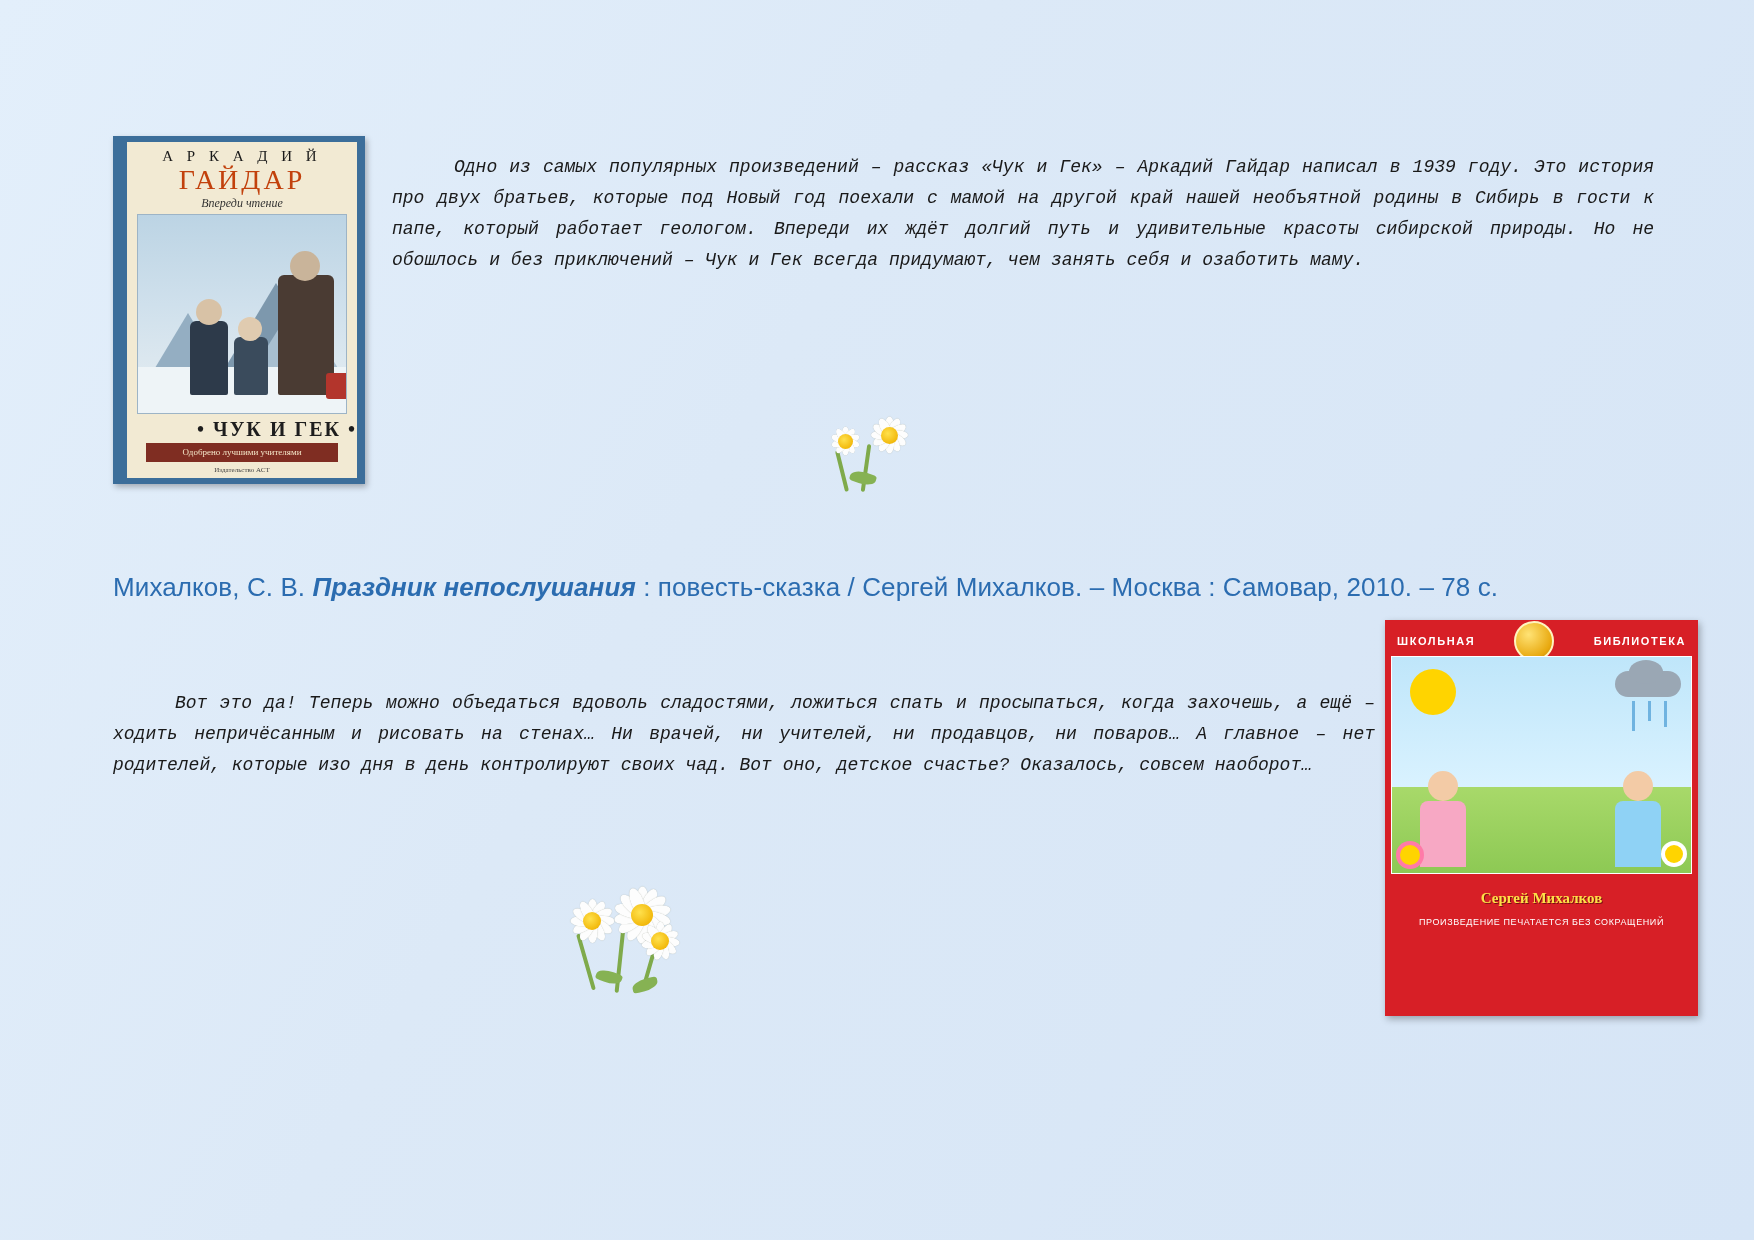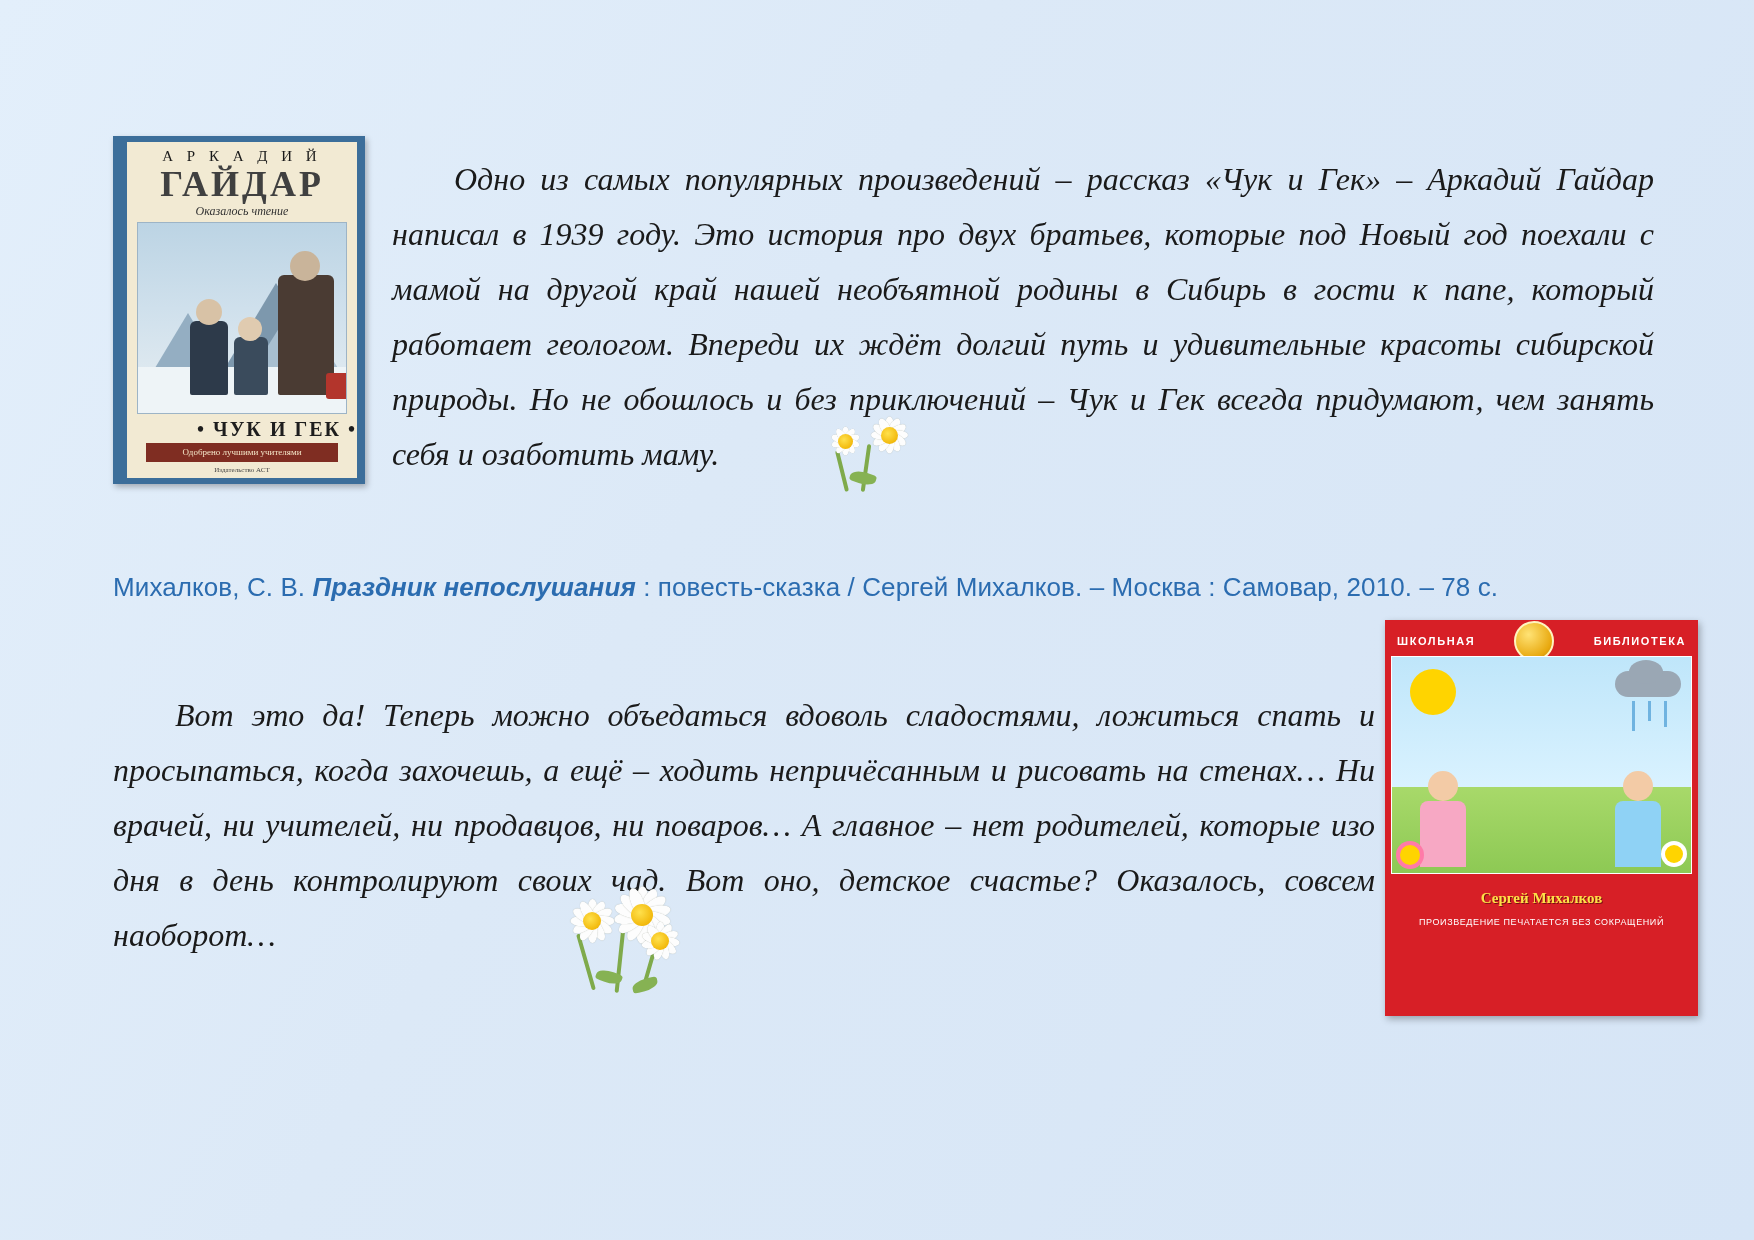--- a/index.html
+++ b/index.html
@@ -53,24 +53,24 @@
   .c1-author {
     margin-top: 6px;
     text-align: center;
     font-size: 15px;
     letter-spacing: 5px;
     color: #1a1a1a;
     font-family: "Liberation Serif", serif;
   }
   .c1-title {
     text-align: center;
-    font-size: 36px;
-    font-weight: bold;
+    font-size: 28px;
+    font-weight: normal;
     letter-spacing: 3px;
-    color: #404040;
+    color: #c2410c;
     font-family: "Liberation Serif", serif;
     line-height: 1;
     margin: 1px 0 2px;
   }
   .c1-series {
     text-align: center;
     font-size: 12px;
     color: #333;
     font-family: "Liberation Serif", serif;
     font-style: italic;
@@ -134,23 +134,23 @@
   .c1-pub {
     text-align: center;
     font-size: 7px;
     color: #444;
     padding-bottom: 4px;
     font-family: "Liberation Serif", serif;
   }
 
   
   .annotation {
-    font-family: Liberation Serif, serif;
+    font-family: Liberation Mono, monospace;
     font-style: italic;
-    font-size: 32px;
+    font-size: 18px;
     line-height: 1.72;
     color: #1a1a1a;
     text-align: justify;
   }
   #entry1-text {
     position: absolute;
     left: 392px; top: 152px;
     width: 1262px;
   }
   .indent { display: inline-block; width: 62px; }
@@ -295,21 +295,21 @@
 </head>
 <body>
 
 <div class="slide">
 
 
   <div class="cover1">
     <div class="cover1-inner">
       <div class="c1-author">А Р К А Д И Й</div>
       <div class="c1-title">ГАЙДАР</div>
-      <div class="c1-series">Оказалось чтение</div>
+      <div class="c1-series">Впереди чтение</div>
       <div class="c1-art">
         <div class="mountain m1"></div>
         <div class="mountain m2"></div>
         <div class="mountain m3"></div>
         <div class="snowfield"></div>
         <div class="fig kid1"></div>
         <div class="fig kid1-head"></div>
         <div class="fig kid2"></div>
         <div class="fig kid2-head"></div>
         <div class="fig big"></div>

